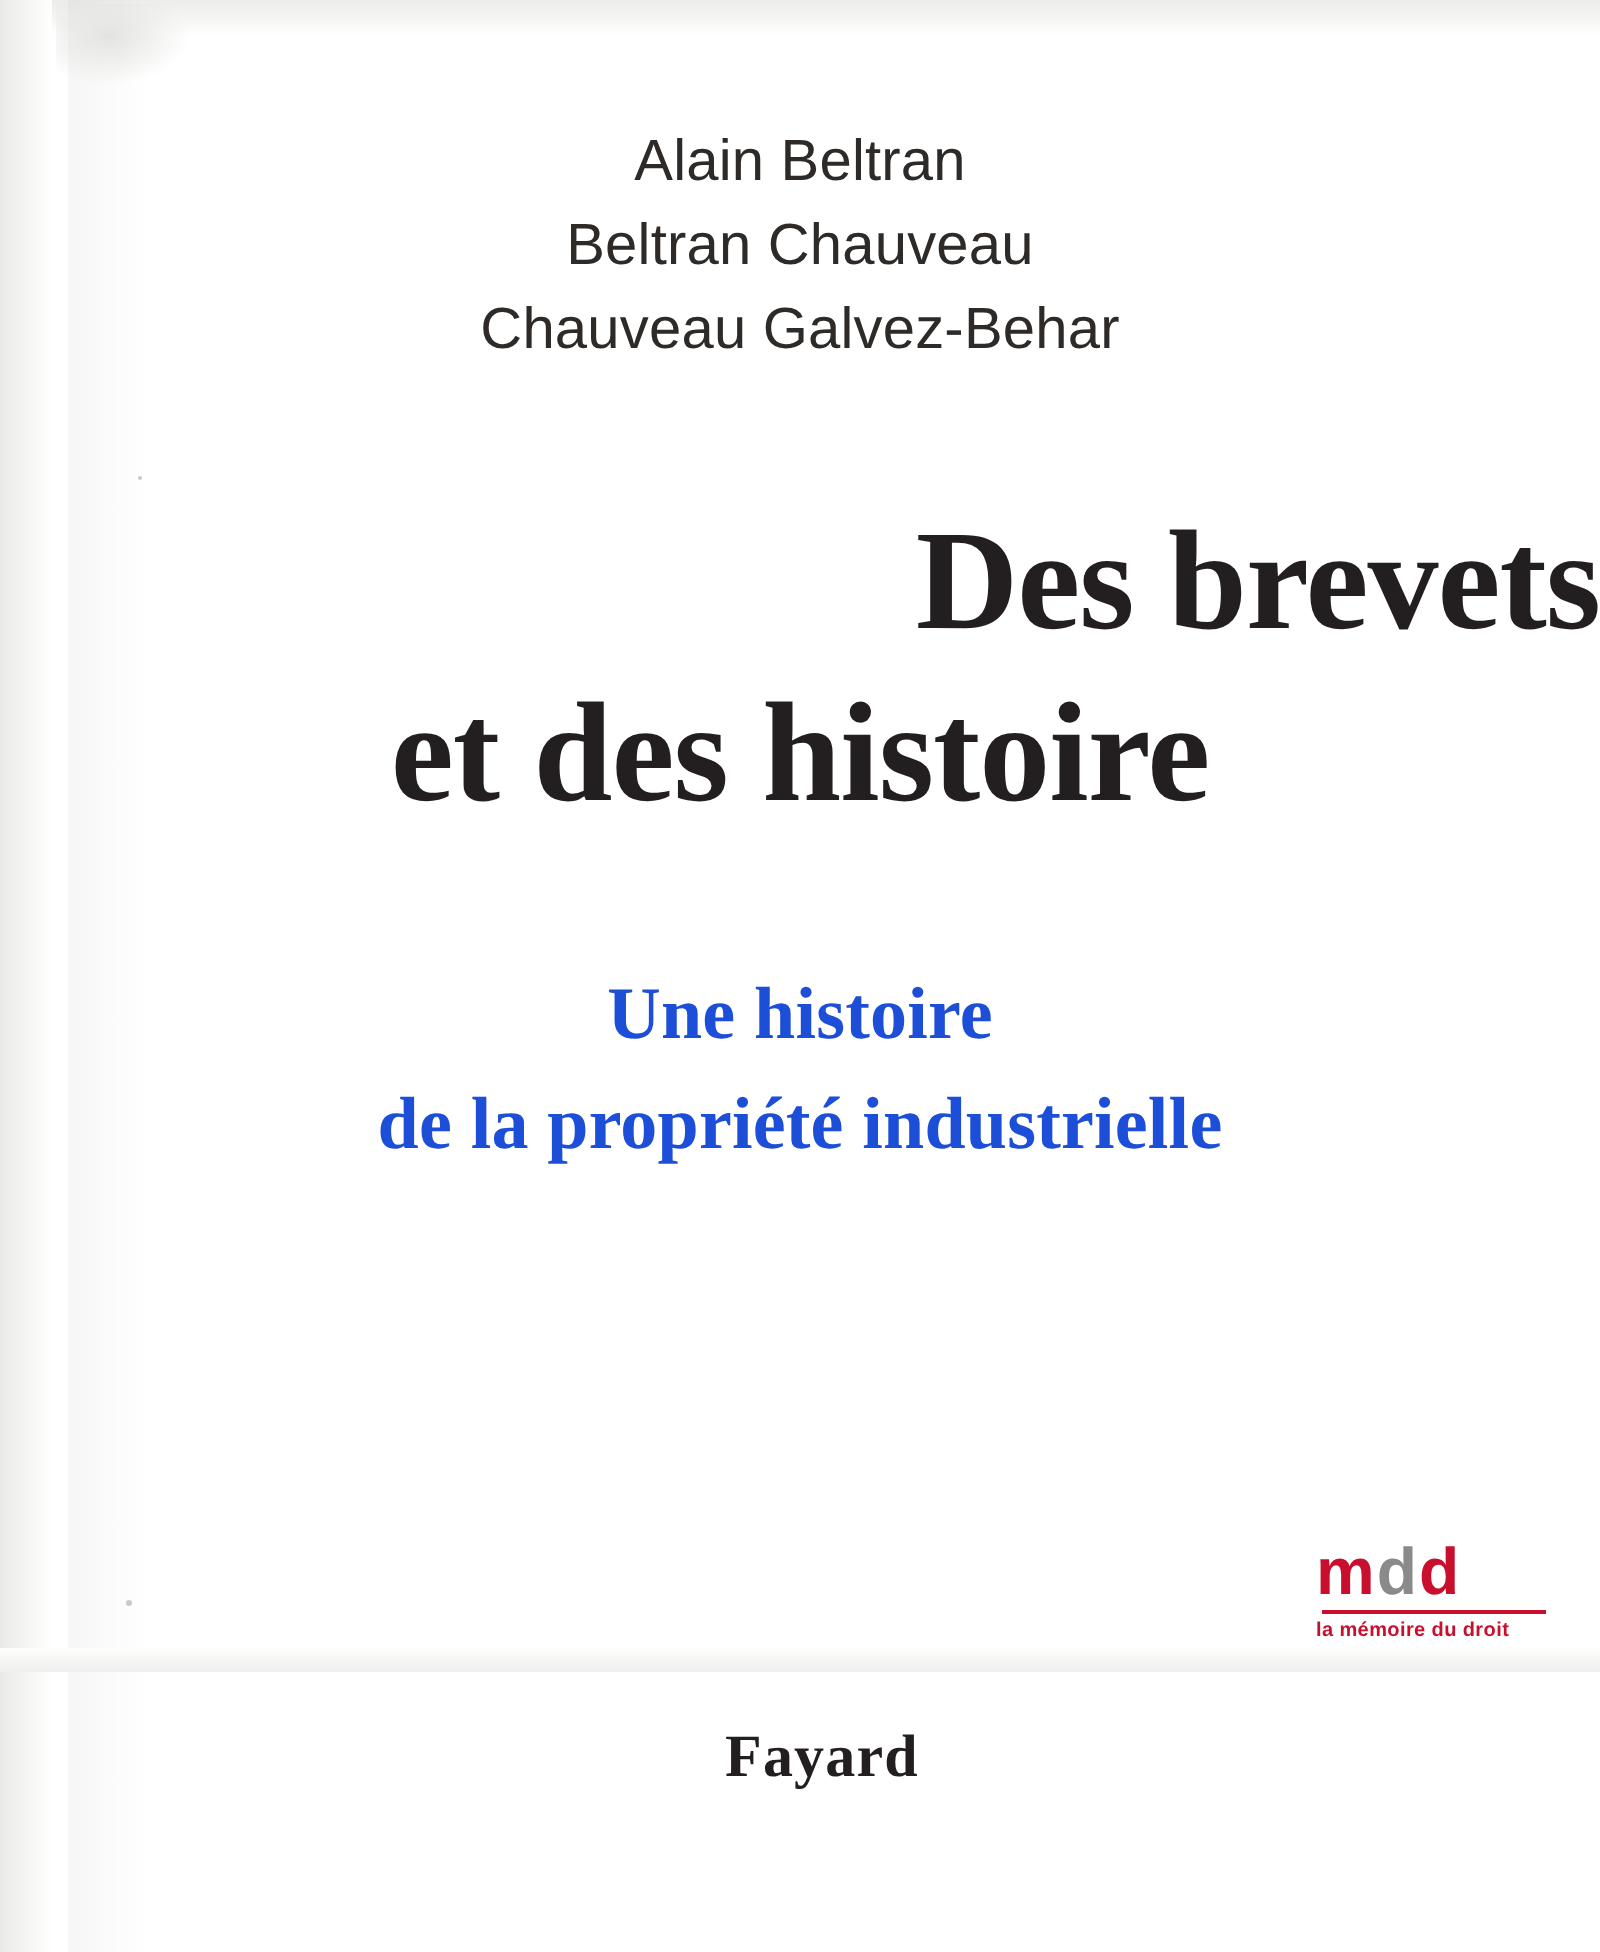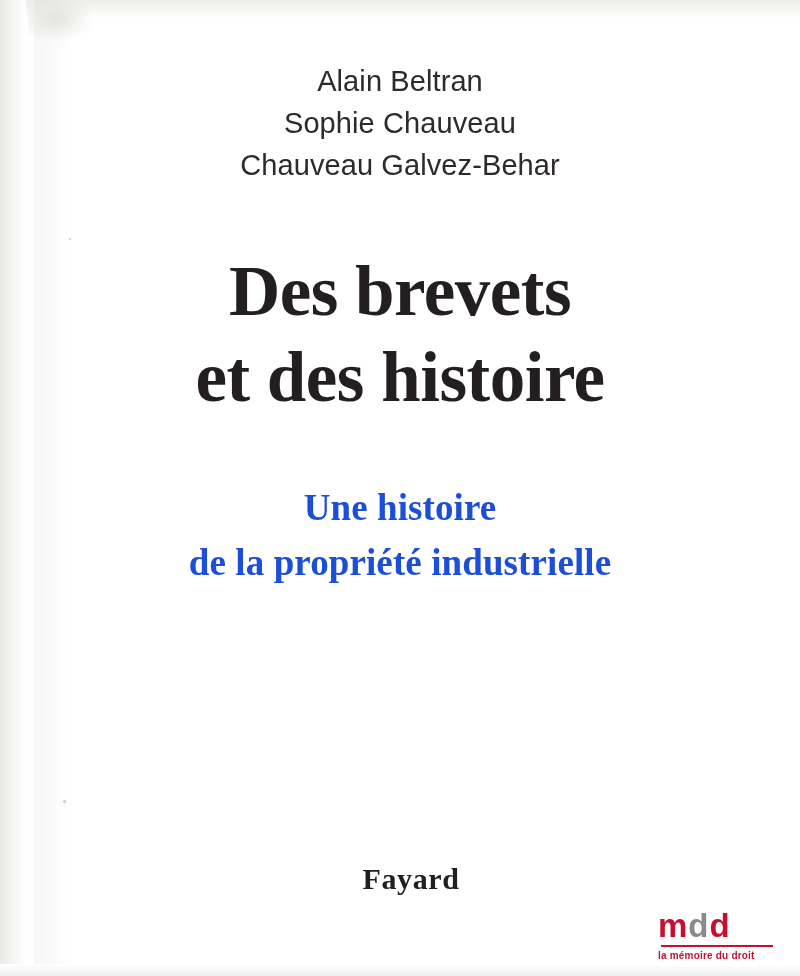--- a/index.html
+++ b/index.html
@@ -11,21 +11,21 @@
     width: 800px;
     height: 976px;
     font-family: "Liberation Serif", serif;
     color: #231f20;
     overflow: hidden;
   }
 
   #page {
     position: relative;
     width: 800px;
-    height: 976px;
+    height: 836px;
     background: #ffffff;
     box-sizing: border-box;
   }
 
   
   .edge-left {
     position: absolute;
     left: 0; top: 0;
     width: 26px; height: 976px;
     background: linear-gradient(to right, #e9e9e7 0%, #f4f4f2 45%, #ffffff 100%);
@@ -92,20 +92,21 @@
     text-align: center;
     font-family: "Liberation Serif", serif;
     font-weight: bold;
     color: #231f20;
   }
   .title-line-1 {
     display: block;
     font-size: 71px;
     line-height: 86px;
     letter-spacing: -0.5px;
+    text-align: right;
   }
   .title-line-2 {
     display: block;
     font-size: 71px;
     line-height: 86px;
     letter-spacing: -0.5px;
   }
 
   
   .subtitle-block {
@@ -181,21 +182,21 @@
   <div class="edge-top"></div>
   <div class="edge-left"></div>
   <div class="spine-shade"></div>
   <div class="edge-bottom"></div>
   <div class="corner-smudge"></div>
   <div class="speck speck-a"></div>
   <div class="speck speck-b"></div>
 
   <div class="authors">
     <span class="author-line">Alain Beltran</span>
-    <span class="author-line">Sophie Chauveau</span>
+    <span class="author-line">Beltran Chauveau</span>
     <span class="author-line">Chauveau Galvez-Behar</span>
   </div>
 
   <div class="title-block">
     <span class="title-line-1">Des brevets</span>
     <span class="title-line-2">et des histoire</span>
   </div>
 
   <div class="subtitle-block">
     <span class="subtitle-line">Une histoire</span>

